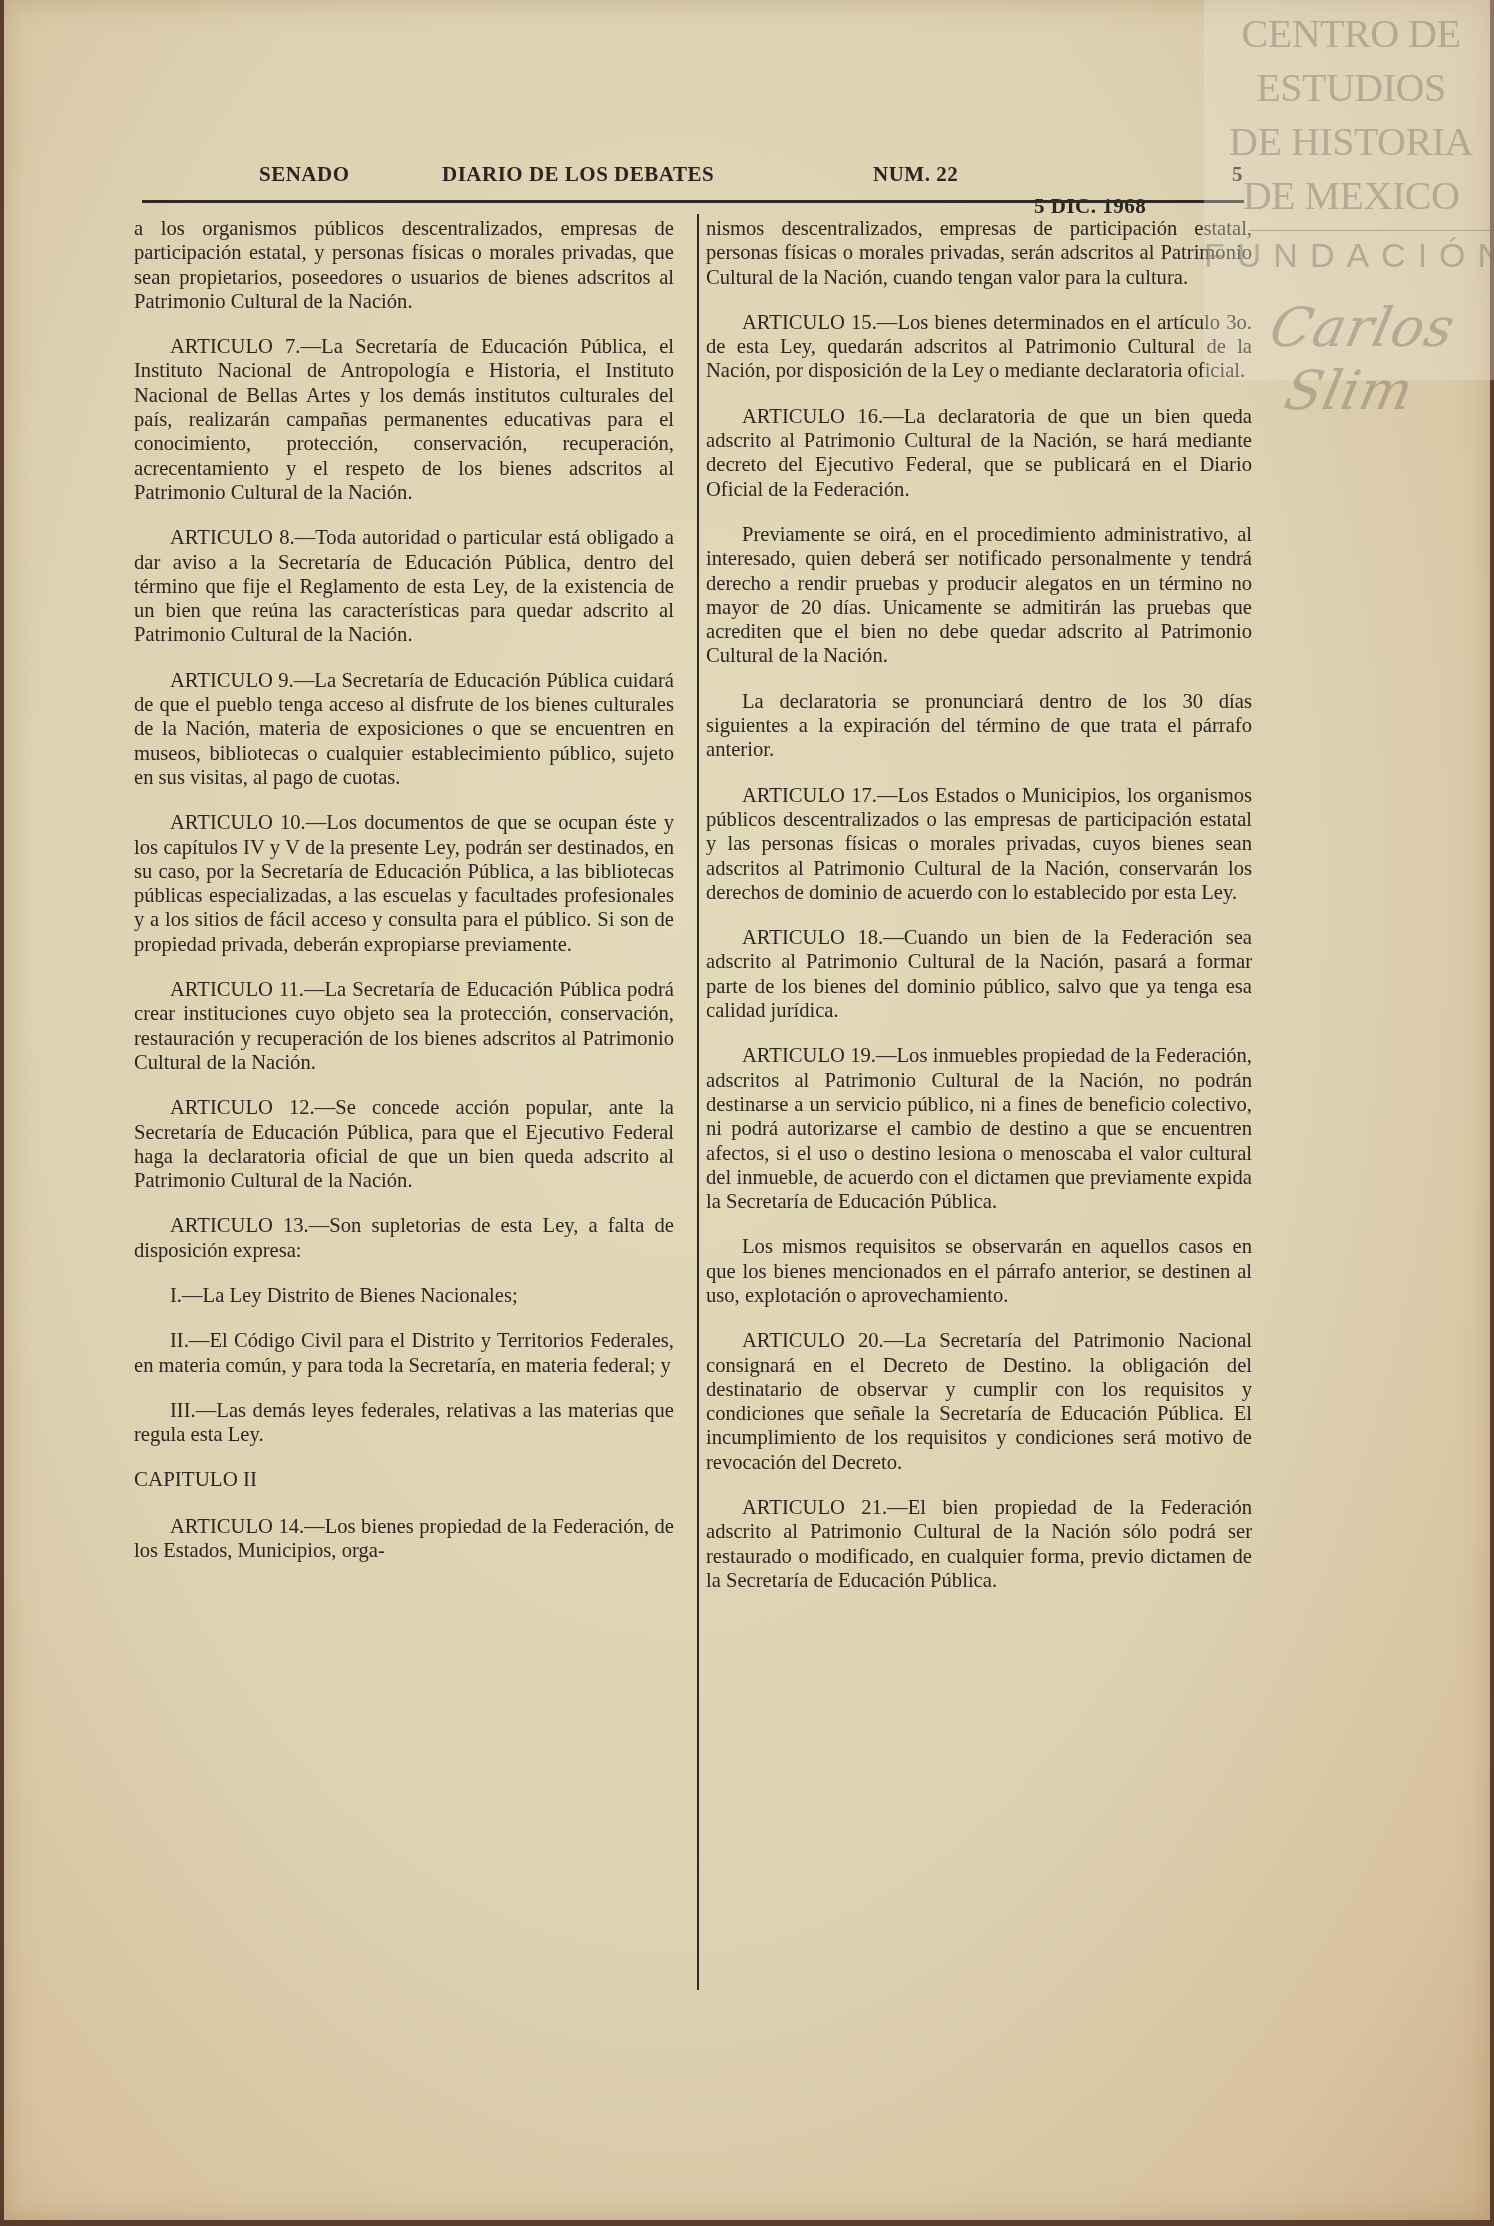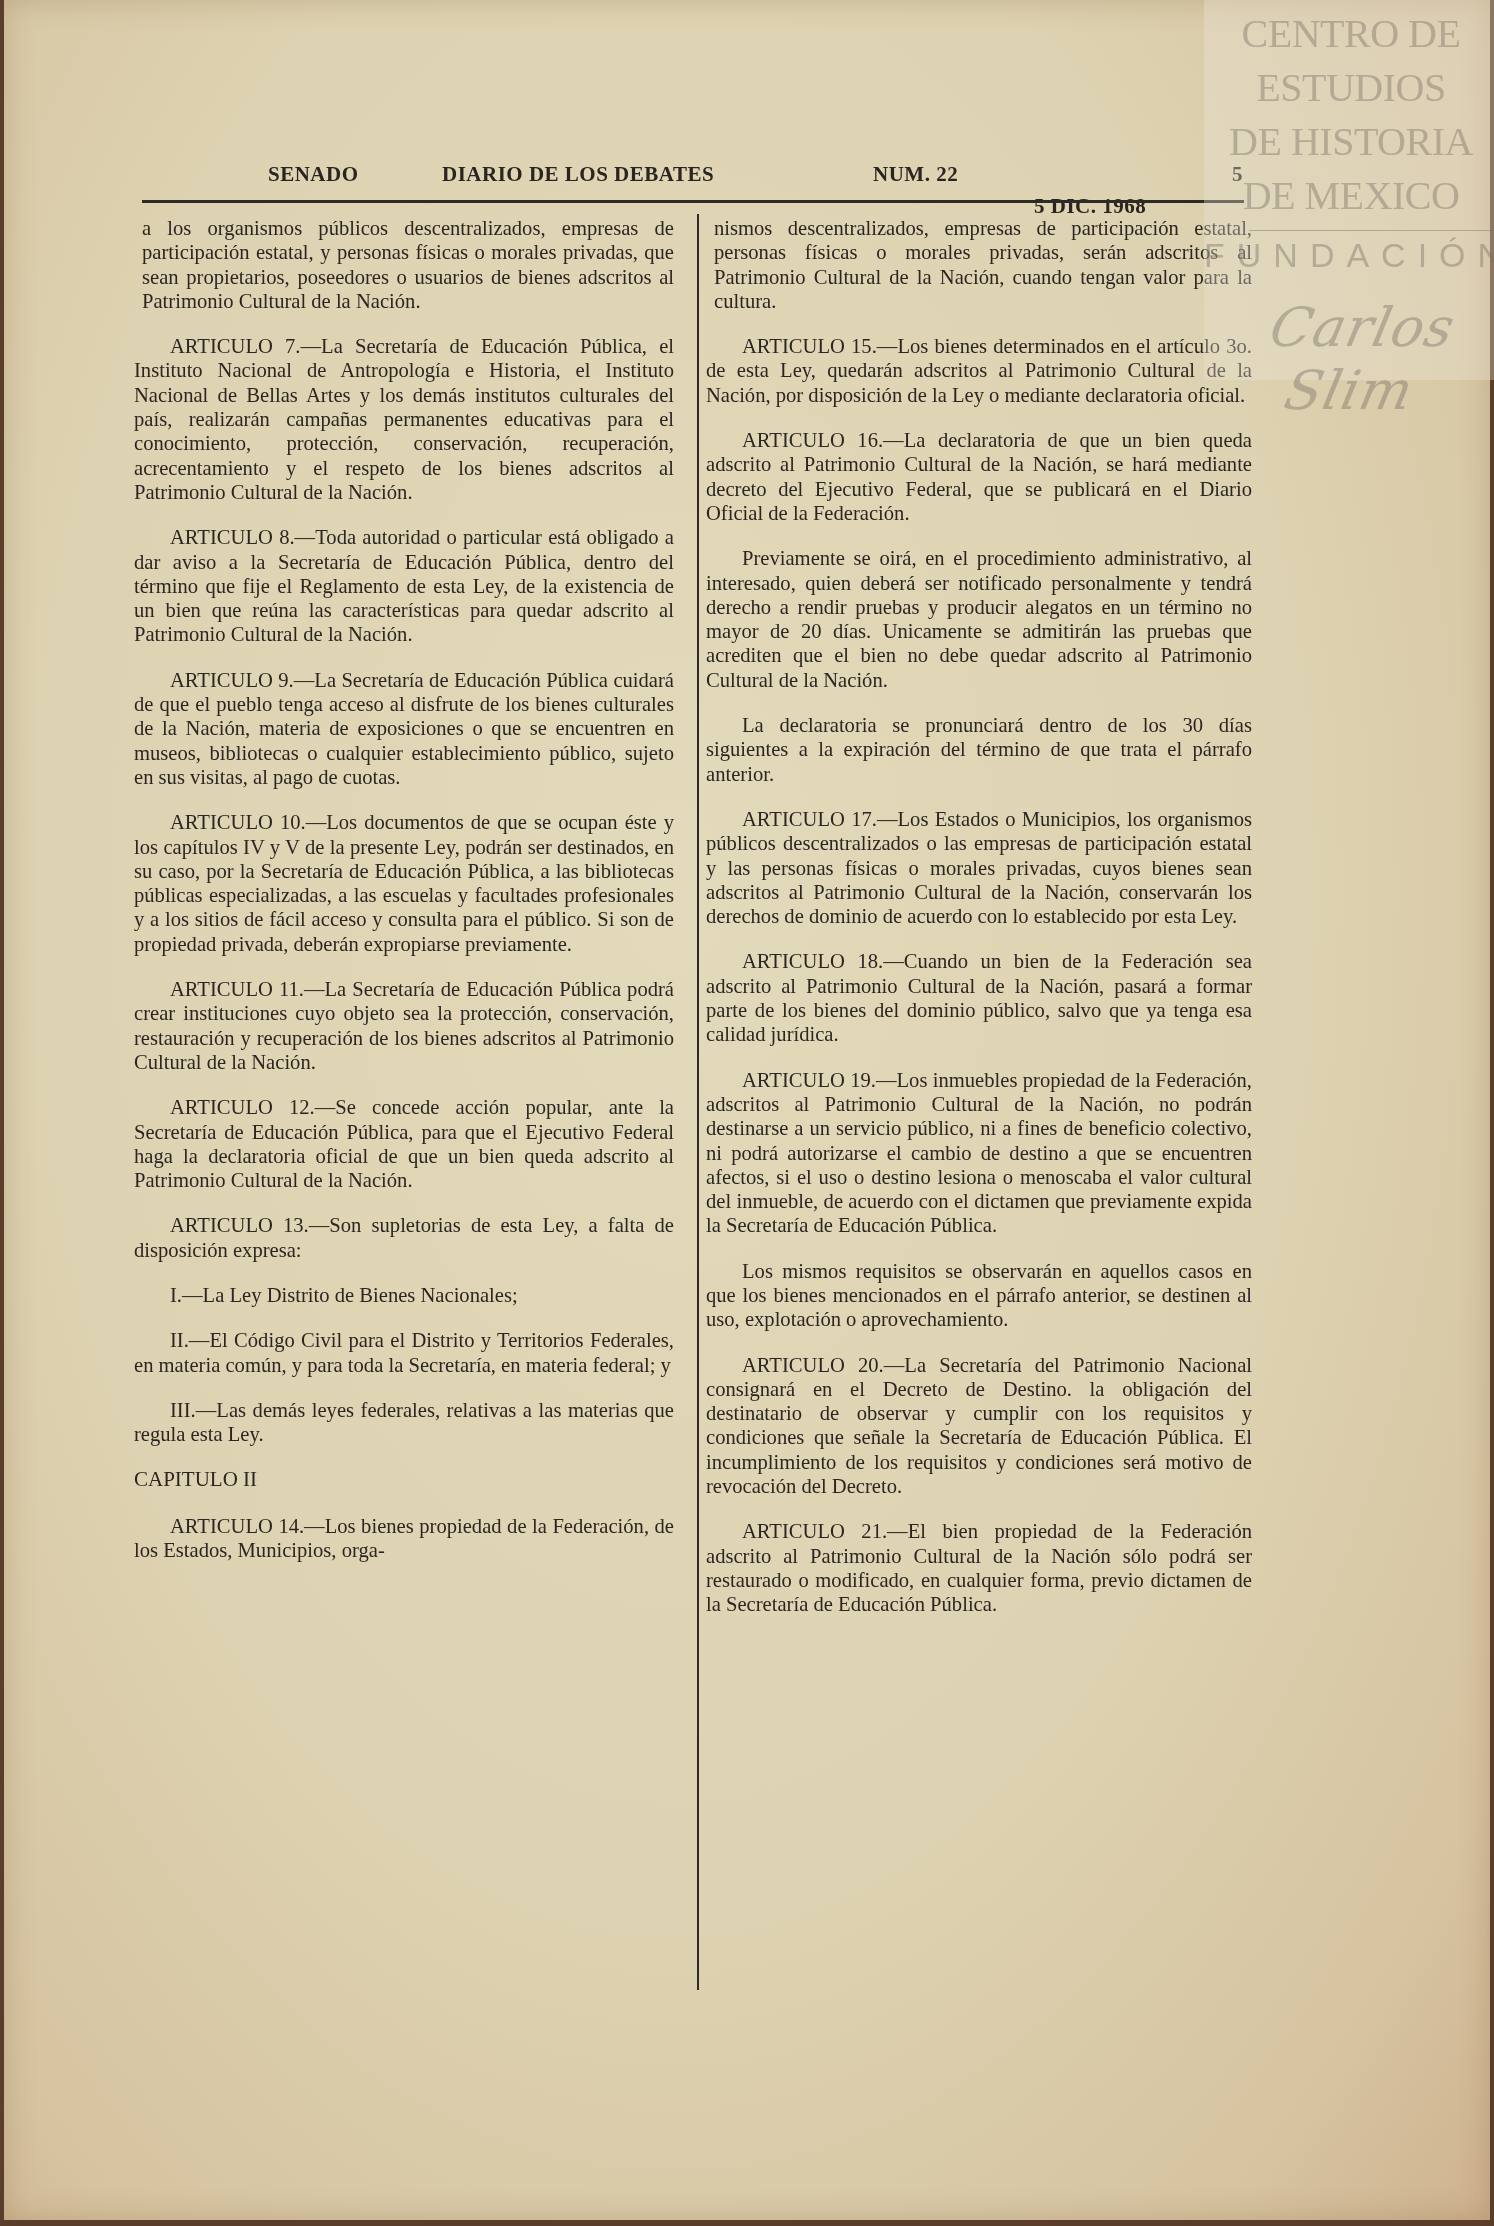--- a/index.html
+++ b/index.html
@@ -12,38 +12,38 @@
       position: absolute; left: 4px; top: 0; width: 1486px; height: 2220px;
       background: radial-gradient(ellipse at 45% 40%, #e3dabb 0%, #ddd2b1 55%, #d6c3a0 85%, #cfb28e 100%);
       box-shadow: inset 0 0 30px rgba(120,80,40,0.25);
     }
     .header {
       position: absolute; top: 162px; left: 252px; width: 990px; height: 30px;
       font-family: "Liberation Serif", serif; font-weight: bold; font-size: 21px;
       color: #2a2520; letter-spacing: 0.5px;
     }
     .header span { position: absolute; top: 0; white-space: nowrap; }
-    .h-senado { left: 12px; }
+    .h-senado { left: 3px; }
     .h-diario { left: 186px; }
     .h-num { left: 617px; text-align: right; }
     .h-date { left: 778px; margin-top: 32px; }
     .h-page { left: 976px; }
     .header-rule {
       position: absolute; top: 200px; left: 138px; width: 1102px; height: 3px;
       background: #2e2a25;
     }
     .col {
       position: absolute; top: 216px;
       font-size: 20.6px; line-height: 24.3px; color: #2b2622;
       text-align: justify; hyphens: manual;
     }
     .col-left { left: 130px; width: 540px; }
     .col-right { left: 702px; width: 546px; }
     .col p { margin: 0 0 21px 0; text-indent: 36px; }
-    .col p.noindent { text-indent: 0; margin-left: 8px; }
+    .col p.noindent { text-indent: 0; }
     .col p.item { text-indent: 36px; }
     .col-rule {
       position: absolute; left: 693px; top: 214px; width: 2px; height: 1776px;
       background: #2e2a25;
     }
     .chapter {
       text-indent: 0 !important; font-size: 21px; margin: 4px 0 22px 0 !important;
     }
     .chapter-sub {
       text-align: center; text-indent: 0 !important; font-weight: bold; margin: 0 0 14px 0 !important;

